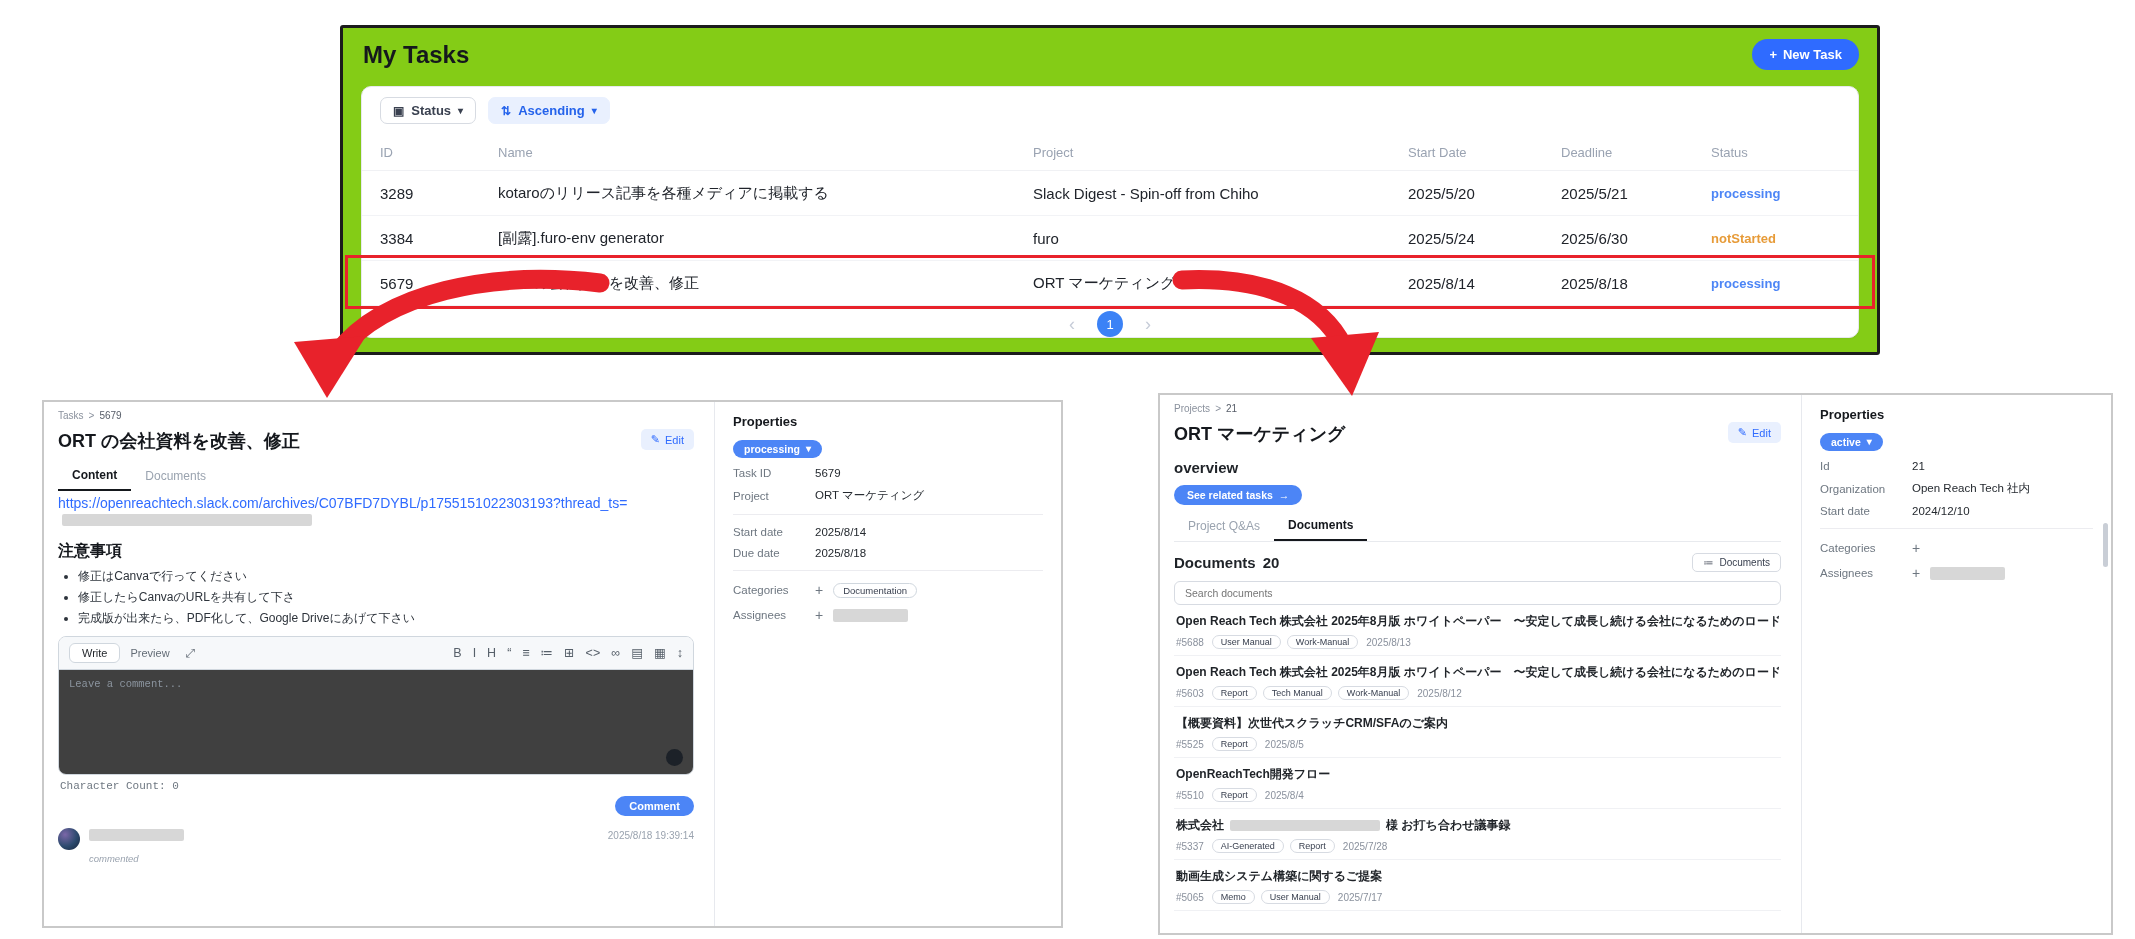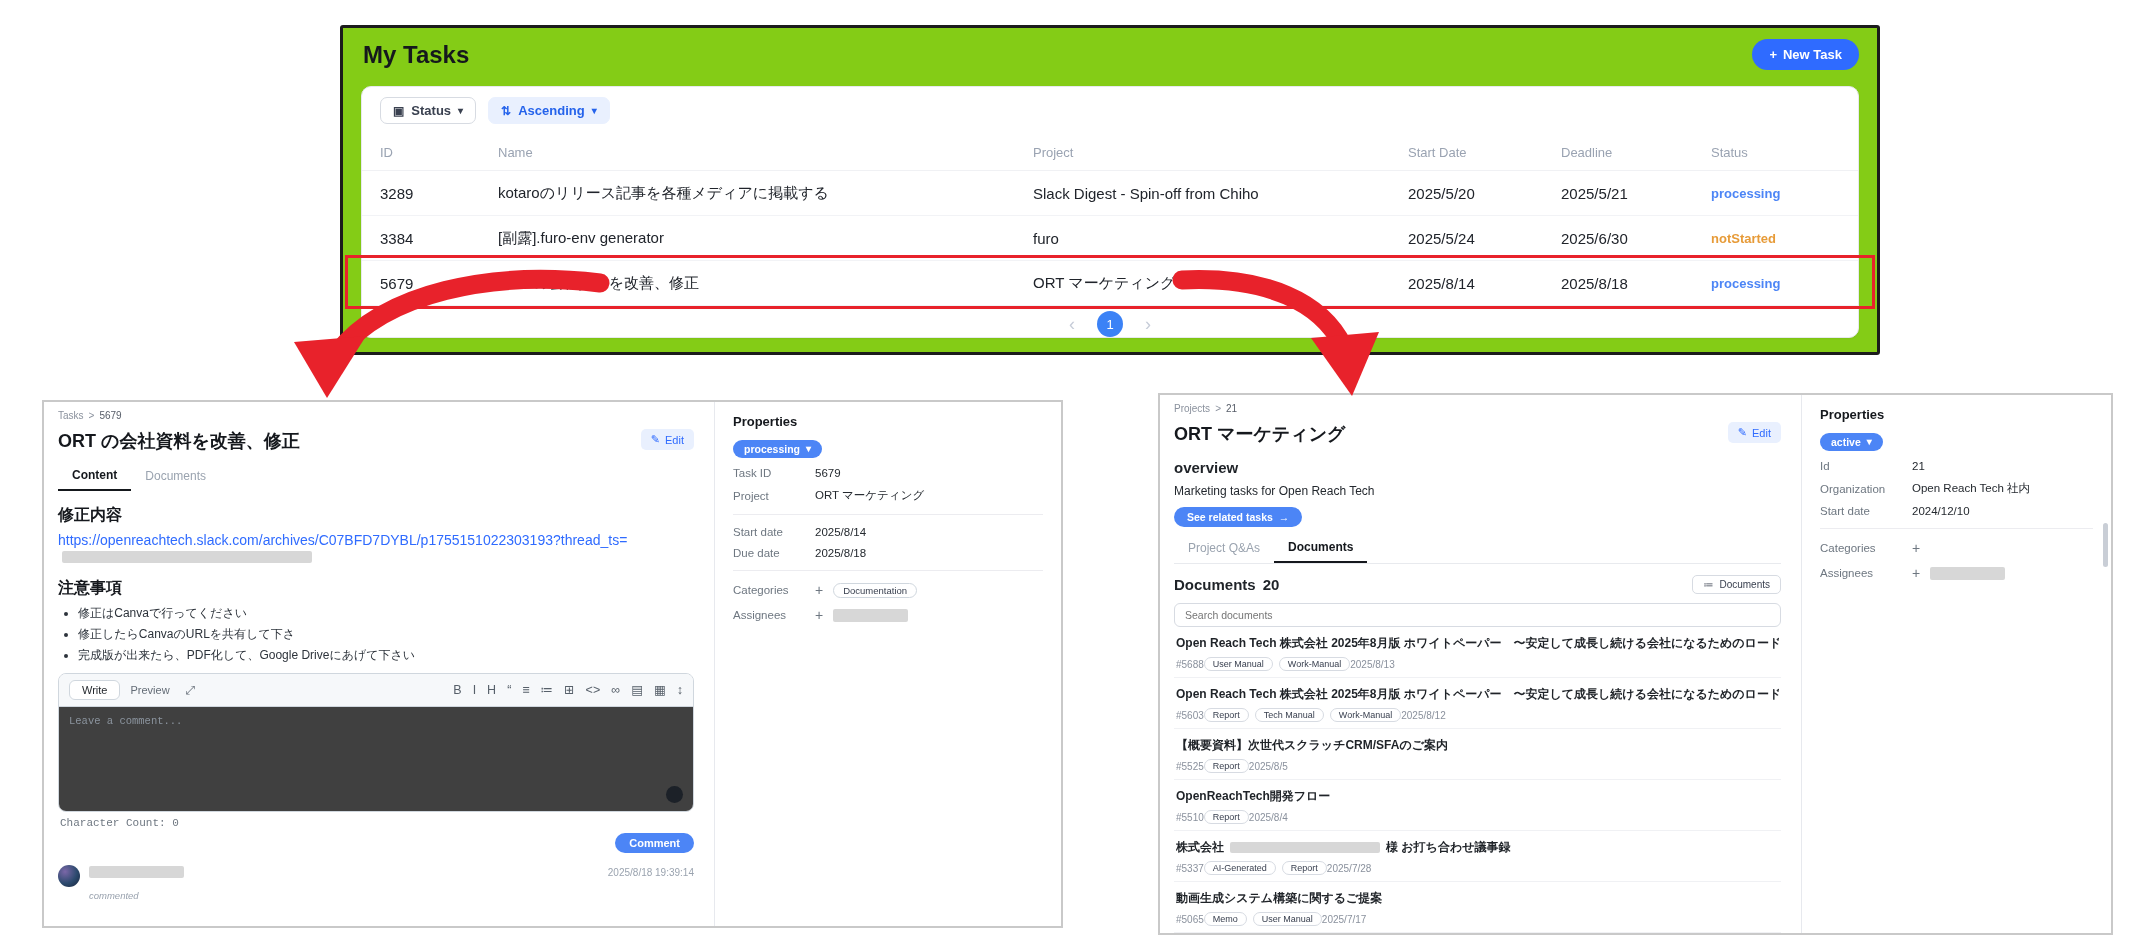--- a/index.html
+++ b/index.html
@@ -109,21 +109,21 @@
   .docs-head { display:flex; align-items:center; gap:7px; margin-top:11px; }
   .docs-title { font-size:15px; font-weight:700; }
   .btn-docs-filter { margin-left:auto; border:1px solid #d7dbe2; background:#fff; border-radius:5px;
                      font-size:10px; padding:3px 10px; color:#3a4150; display:flex; gap:6px; align-items:center; cursor:pointer; }
   .search-input { margin-top:9px; width:100%; height:24px; border:1px solid #d7dbe2; border-radius:6px;
                   font-size:10.5px; padding:0 10px; color:#24292f; box-sizing:border-box; outline:none;
                   font-family:"Liberation Sans","DejaVu Sans",sans-serif; }
   .doc-row { padding:8px 2px 6px; border-bottom:1px solid #f0f1f4; cursor:pointer; }
   .doc-title { font-size:12px; font-weight:700; color:#1f2328; white-space:nowrap; overflow:hidden; }
   .redact-inline { width:150px; height:11px; margin:0 6px; }
-  .doc-meta { display:flex; align-items:center; margin-top:5px; }
+  .doc-meta { display:flex; align-items:center; gap:8px; margin-top:5px; }
   .doc-id { font-size:10px; color:#8a919d; }
   .tags { display:inline-flex; gap:6px; }
   .tag { border:1px solid #d7dbe2; border-radius:8px; font-size:9px; padding:1px 8px; color:#3a4150; }
   .doc-date { font-size:10px; color:#8a919d; }
   .pd-scroll-thumb { position:absolute; right:3px; top:128px; width:5px; height:44px;
                      background:#c9ced6; border-radius:3px; cursor:grab; }
 </style>
 </head>
 <body>
 
@@ -218,21 +218,20 @@
         <h2 class="dp-title">ORT の会社資料を改善、修正</h2>
         <button class="btn-edit">
           <span>✎</span>
           <span>Edit</span>
         </button>
       </div>
       <div class="tabs">
         <button class="tab active">Content</button>
         <button class="tab">Documents</button>
       </div>
-      <h3 class="h-jp">修正内容</h3>
       <div>
         <a class="slack-link" href="#"><span>https://openreachtech.slack.com/archives/C07BFD7DYBL/p1755151022303193?thread_ts=</span><span class="redact redact-link"></span></a>
       </div>
       <h3 class="h-jp">注意事項</h3>
       <ul class="notes">
 
           <li>修正はCanvaで行ってください</li>
 
           <li>修正したらCanvaのURLを共有して下さ</li>
 
@@ -336,21 +335,20 @@
         <span class="bc-current">21</span>
       </div>
       <div class="dp-title-row">
         <h2 class="dp-title">ORT マーケティング</h2>
         <button class="btn-edit">
           <span>✎</span>
           <span>Edit</span>
         </button>
       </div>
       <h3 class="pd-overview-h">overview</h3>
-      <p class="pd-overview-text">Marketing tasks for Open Reach Tech</p>
       <button class="btn-related">
         <span>See related tasks</span>
         <span>→</span>
       </button>
       <div class="tabs pd-tabs">
         <button class="tab">Project Q&amp;As</button>
         <button class="tab active">Documents</button>
       </div>
       <div class="docs-head">
         <span class="docs-title">Documents</span>

